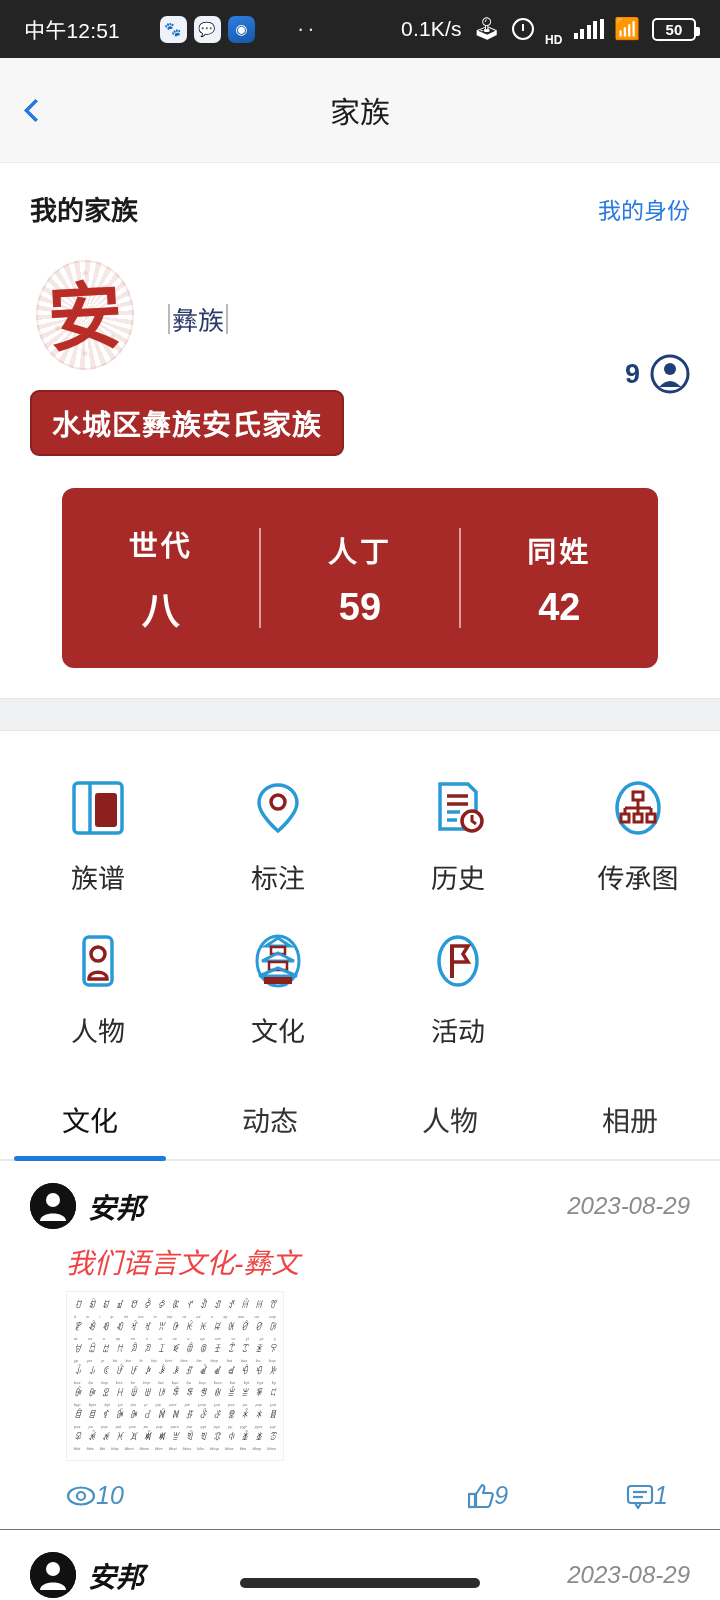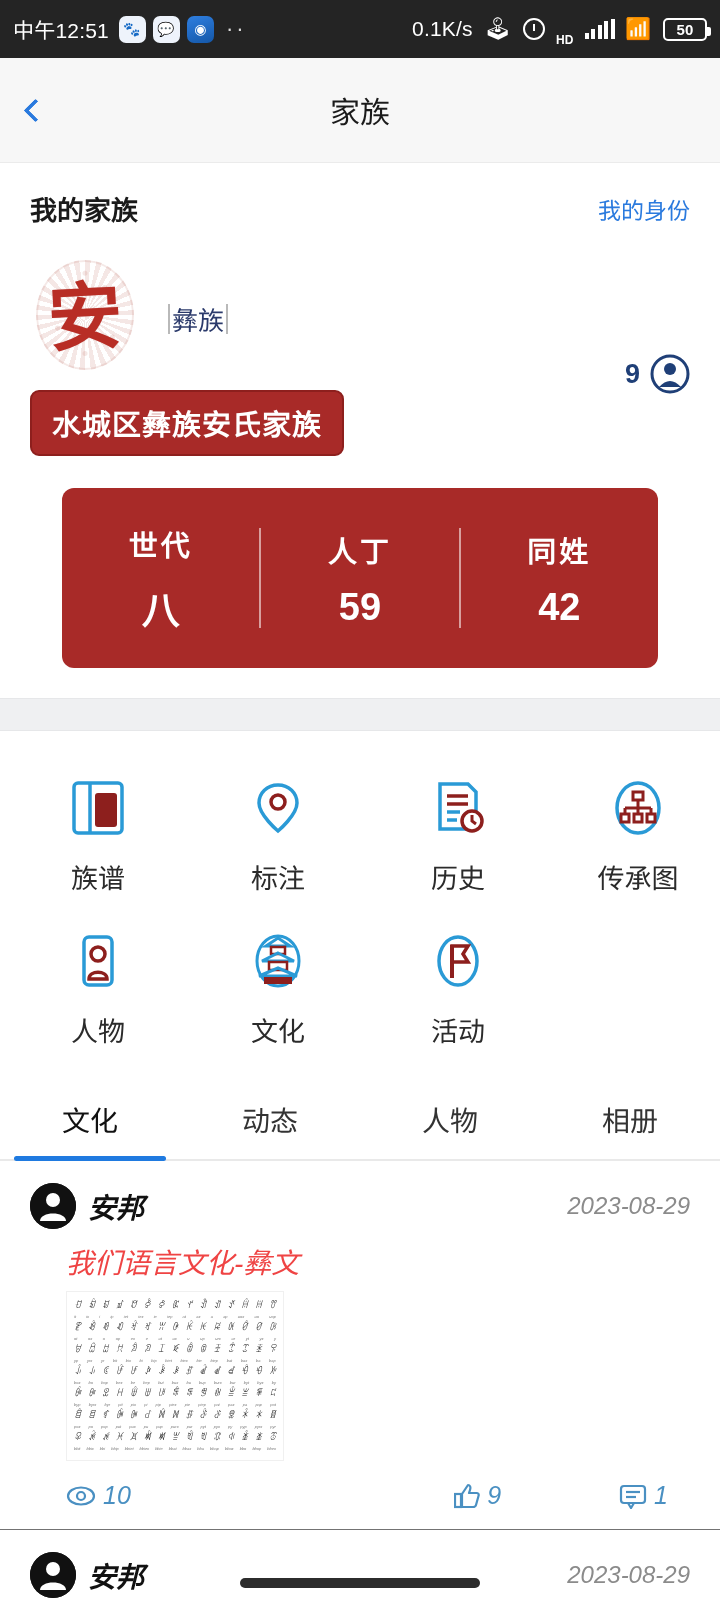--- a/index.html
+++ b/index.html
@@ -6,22 +6,22 @@
   html, body {
     width:720px; height:1600px;
     font-family:"Liberation Sans","DejaVu Sans",sans-serif;
     background:#ffffff; overflow:hidden;
   }
   .phone { width:720px; height:1600px; position:relative; background:#fff; }
 
   
   .statusbar {
     height:58px; background:#242424; color:#fff;
-    display:flex; align-items:center; padding:0 13px;
-    font-size:21px; letter-spacing:.2px;
+    display:flex; align-items:center; padding:0 24px;
+    font-size:21px; letter-spacing:.2px;gap:30px;
   }
   .sb-time { font-size:21px; white-space:nowrap; }
   .sb-notif { display:flex; align-items:center; gap:7px; margin-left:10px; }
   .nicon { width:27px; height:27px; border-radius:7px; display:flex;
            align-items:center; justify-content:center; font-size:14px; }
   .nicon.baidu { background:#eef3fb; color:#2a5cc7; }
   .nicon.chat  { background:#eef3fb; color:#5a7fc0; }
   .nicon.blue  { background:linear-gradient(160deg,#2f7fe0,#1457a8); color:#fff; }
   .dots { margin-left:12px; letter-spacing:3px; font-size:22px; color:#ddd; }
   .sb-right { margin-left:auto; display:flex; align-items:center; gap:11px; }
@@ -158,21 +158,21 @@
   }
   .yi-line { display:flex; justify-content:space-between; padding:0 3px; }
   .yi-g { font-size:9px; color:#222; font-family:"DejaVu Sans",sans-serif;
           line-height:1; }
   .yi-sub { display:flex; justify-content:space-between; padding:0 3px;
             margin-top:1px; }
   .yi-s { font-size:4px; color:#777; line-height:1; }
 
   .engage { display:flex; align-items:center; margin:20px 0 4px 36px;
             color:#4a90c2; }
-  .eg { display:flex; align-items:center; gap:7px; font-size:25px;text-align:right; }
+  .eg { display:flex; align-items:center; font-size:25px;text-align:right; }
   .eg.likes { margin-left:auto; }
   .eg.comments { margin-left:118px; margin-right:22px; }
 
   
   .home-ind { position:absolute; bottom:12px; left:50%;
               transform:translateX(-50%); width:240px; height:10px;
               background:#2c2c2c; border-radius:6px; }
 </style>
 </head>
 <body>

